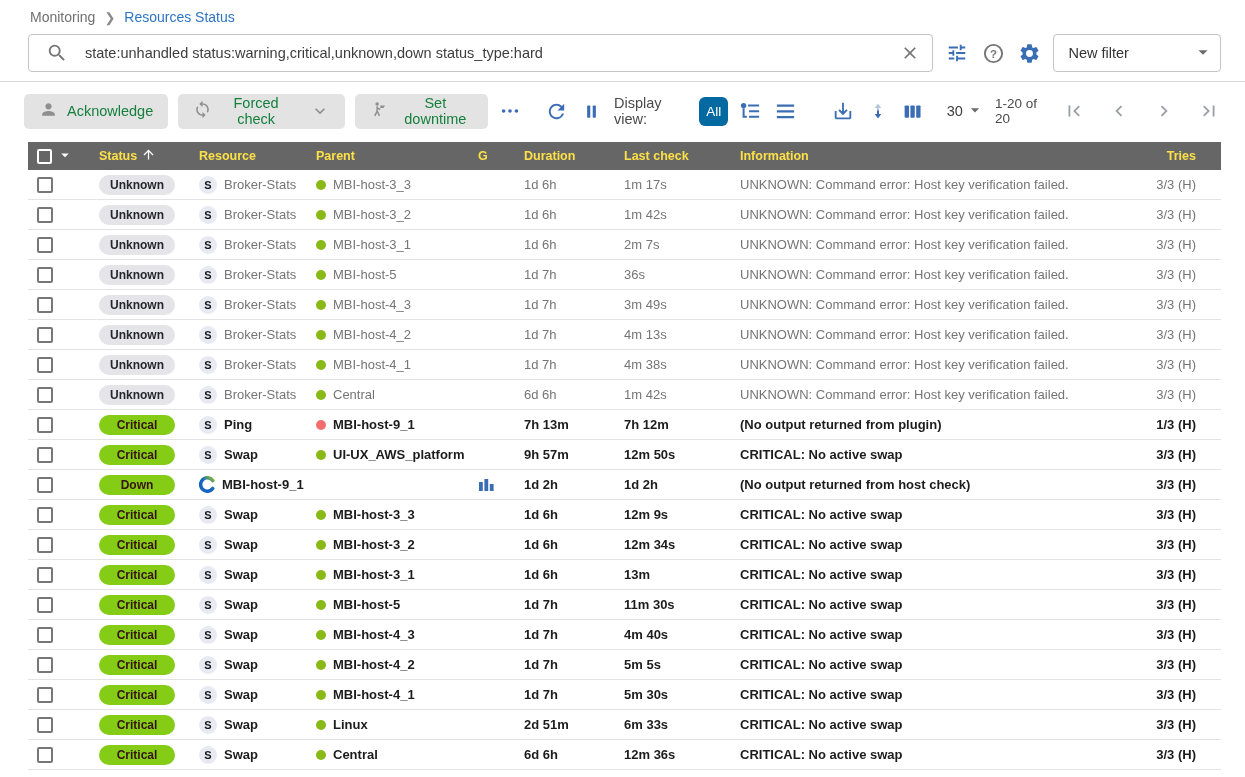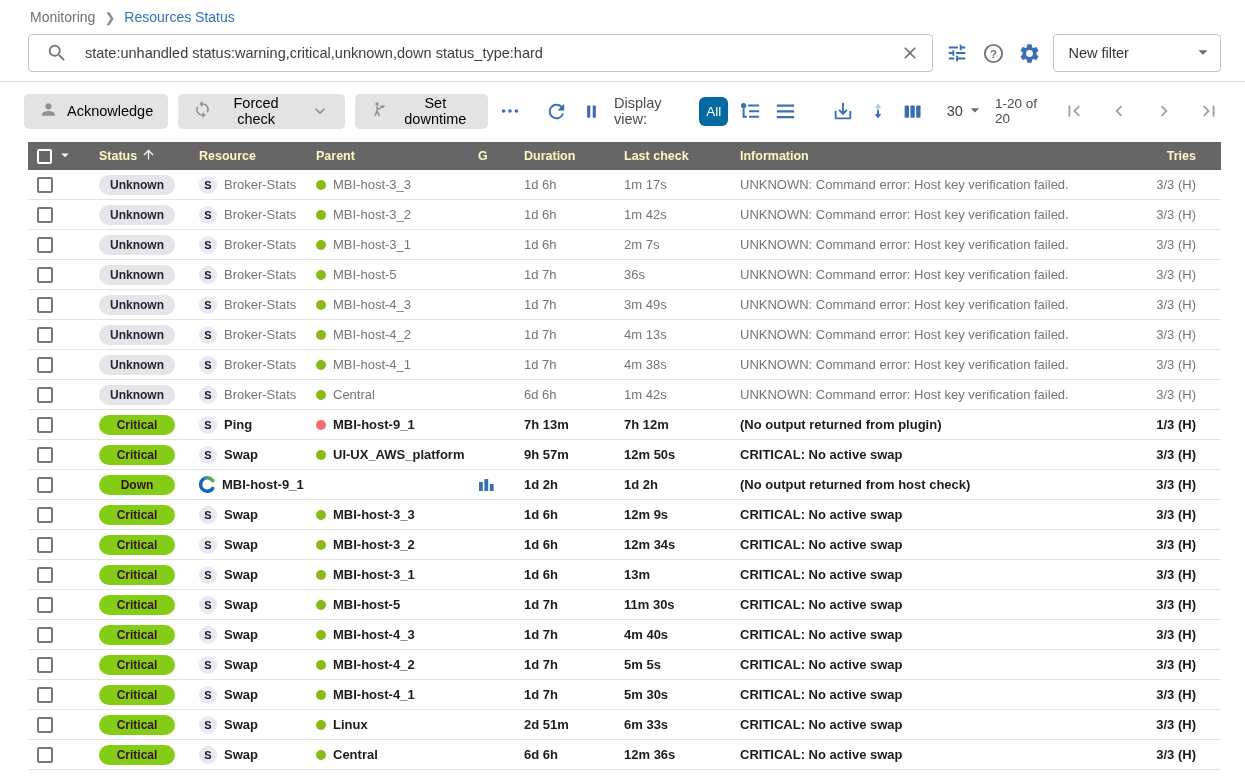--- a/index.html
+++ b/index.html
@@ -22,35 +22,35 @@
     border:none; background:transparent; cursor:pointer; }
   .filter-select { margin-left:auto; width:182px; height:38px; border:1px solid #c4c4c4; border-radius:4px;
     display:flex; align-items:center; padding:0 6px 0 14px; font-size:14.5px; color:#333; cursor:pointer; }
   .filter-select .caret { margin-left:auto; }
 
   .divider { border-bottom:1px solid #d8d8d8; margin-top:9px; }
 
   
   .toolbar { display:flex; align-items:center; margin:11px 24px 0 24px; height:36px; gap:10px; }
   .tb-btn { display:inline-flex; align-items:center; gap:9px; height:35px; padding:0 15px;
-    background:#e3e3e3; border:none; border-radius:5px; color:#000000; font-size:14.5px;
+    background:#e3e3e3; border:none; border-radius:5px; color:#15803d; font-size:14.5px;
     font-family:"Liberation Sans", sans-serif; cursor:default; }
   .tb-btn svg { flex:none; }
   .gap-sm { width:2px; } .gap-md { width:14px; }
   .dv-label { font-size:14.5px; color:#4a4a4a; }
   .all-chip { display:inline-flex; align-items:center; justify-content:center; width:33px; height:29px;
     background:#0369a1; color:#fff; font-size:13.5px; border-radius:6px; border:none; cursor:pointer; }
   .rpp { display:inline-flex; align-items:center; gap:2px; font-size:14.5px; color:#3c3c3c; cursor:pointer; }
   .right-group { margin-left:auto; display:flex; align-items:center; gap:10px; }
   .range { font-size:13.5px; color:#4b4b4b; margin-right:6px; }
 
   
   .tableWrap { margin:13px 24px 0 28px; }
   .grid { display:grid; grid-template-columns:71px 100px 117px 162px 46px 100px 116px 1fr 96px; align-items:center; }
-  .thead { background:#666666; color:#fef9c3; height:28px; font-size:12.5px; font-weight:bold; }
+  .thead { background:#666666; color:#fde047; height:28px; font-size:12.5px; font-weight:bold; }
   .thead .hcell { display:flex; align-items:center; gap:4px; overflow:hidden; white-space:nowrap; }
   .thead .c1 { padding-left:9px; }
   .th-tries { justify-content:flex-end; padding-right:25px; }
   .hd-cbx { width:15px; height:15px; border:2px solid #fff; border-radius:2px; }
 
   .trow { height:30px; border-bottom:1px solid #e3e3e3; font-size:13px; cursor:pointer; }
   .trow .cell { display:flex; align-items:center; overflow:hidden; white-space:nowrap; }
   .trow .c1 { padding-left:9px; }
   .tries-cell { justify-content:flex-end; padding-right:25px; }
   .dim  { color:#757575; font-weight:normal; }

